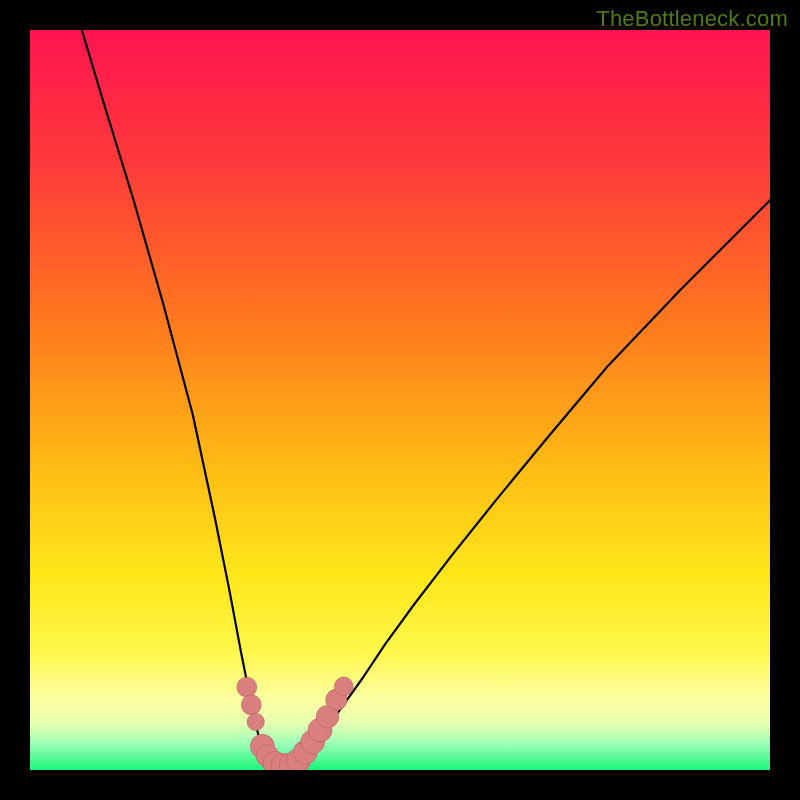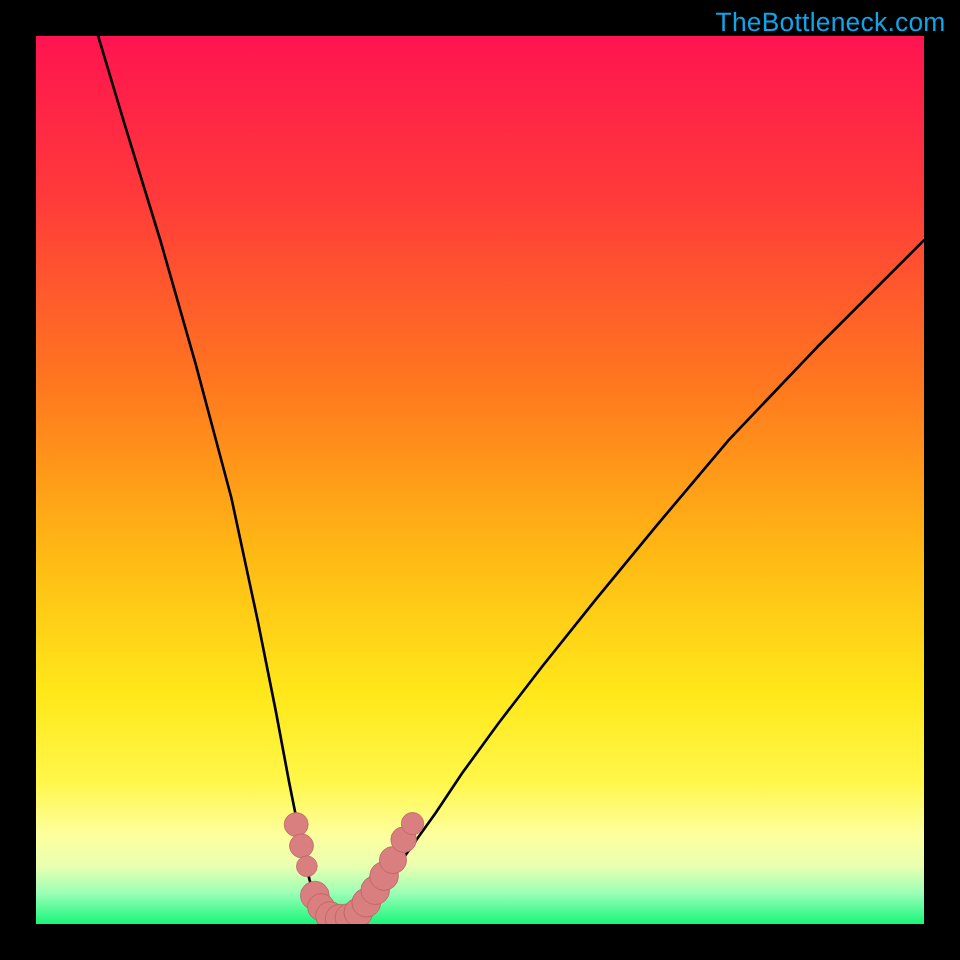--- a/index.html
+++ b/index.html
@@ -29,21 +29,21 @@
     position: absolute;
     left: 0;
     top: 0;
     width: 100%;
     height: 100%;
   }
   .watermark {
     position: absolute;
     top: 6px;
     right: 12px;
-    color: #0ea5e9;
+    color: #4d7c0f;
     font-size: 22px;
     font-weight: 500;
     letter-spacing: 0.2px;
     user-select: none;
   }
   svg {
     position: absolute;
     left: 0;
     top: 0;
   }

